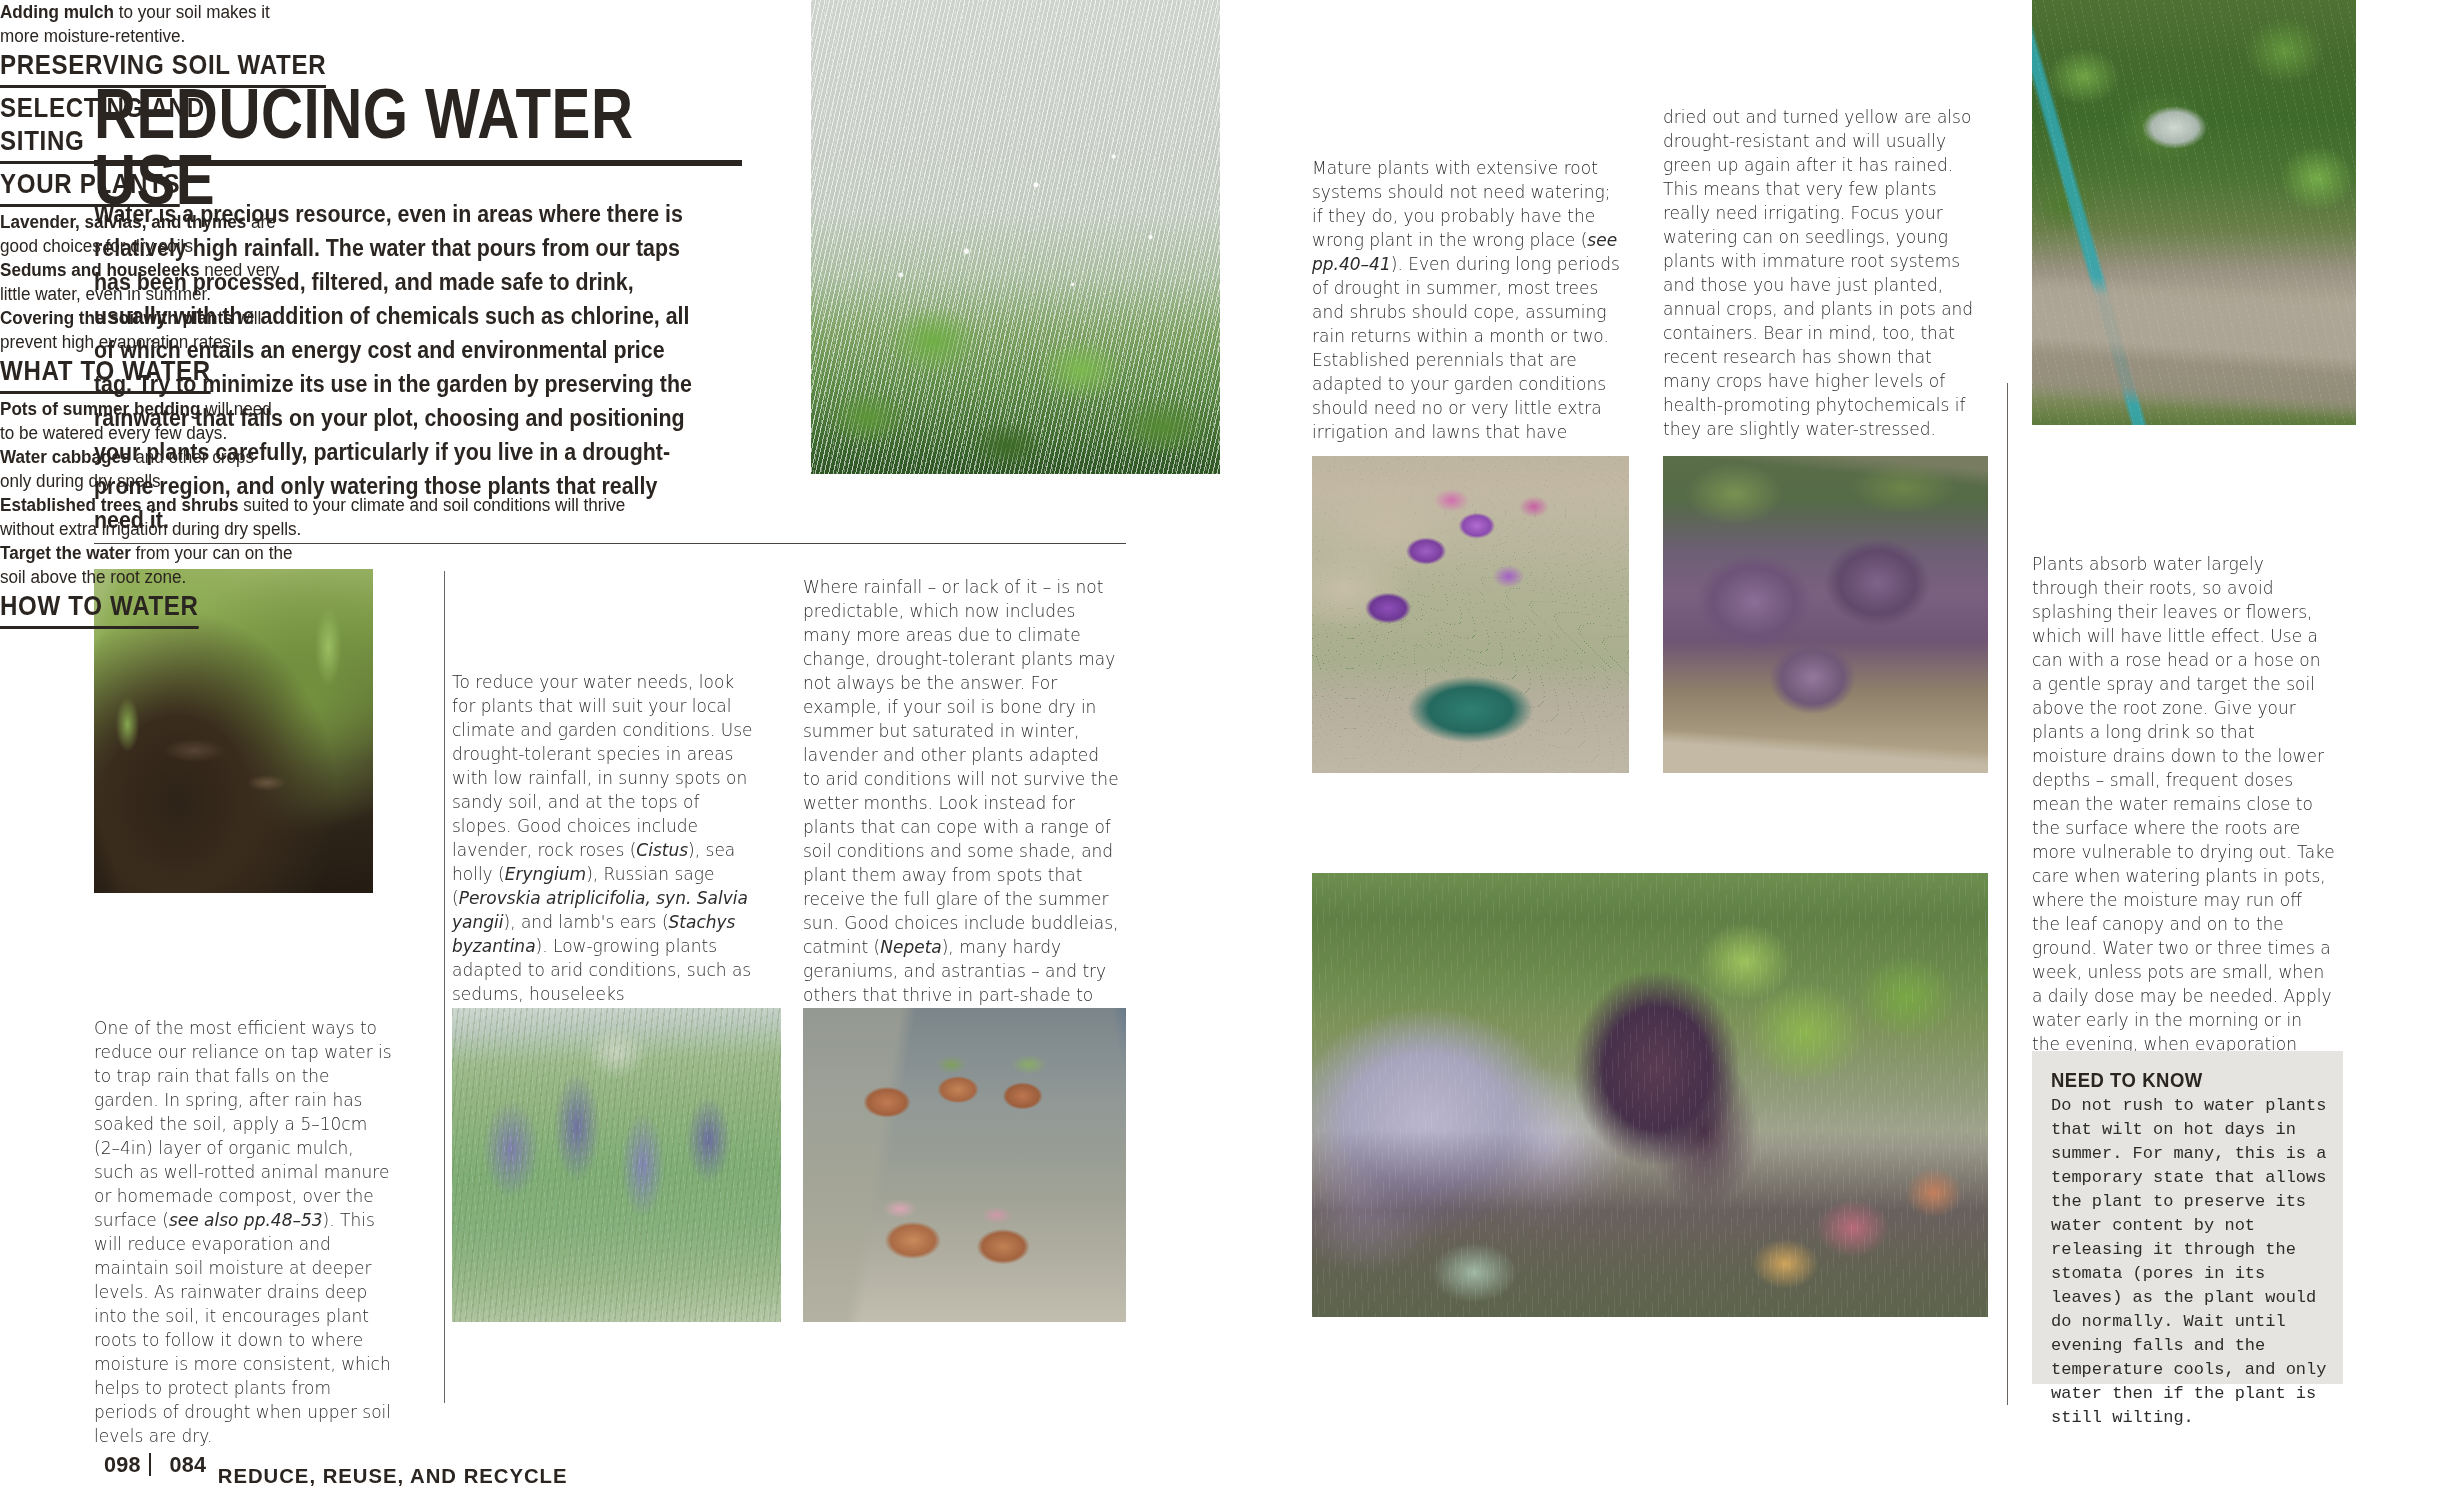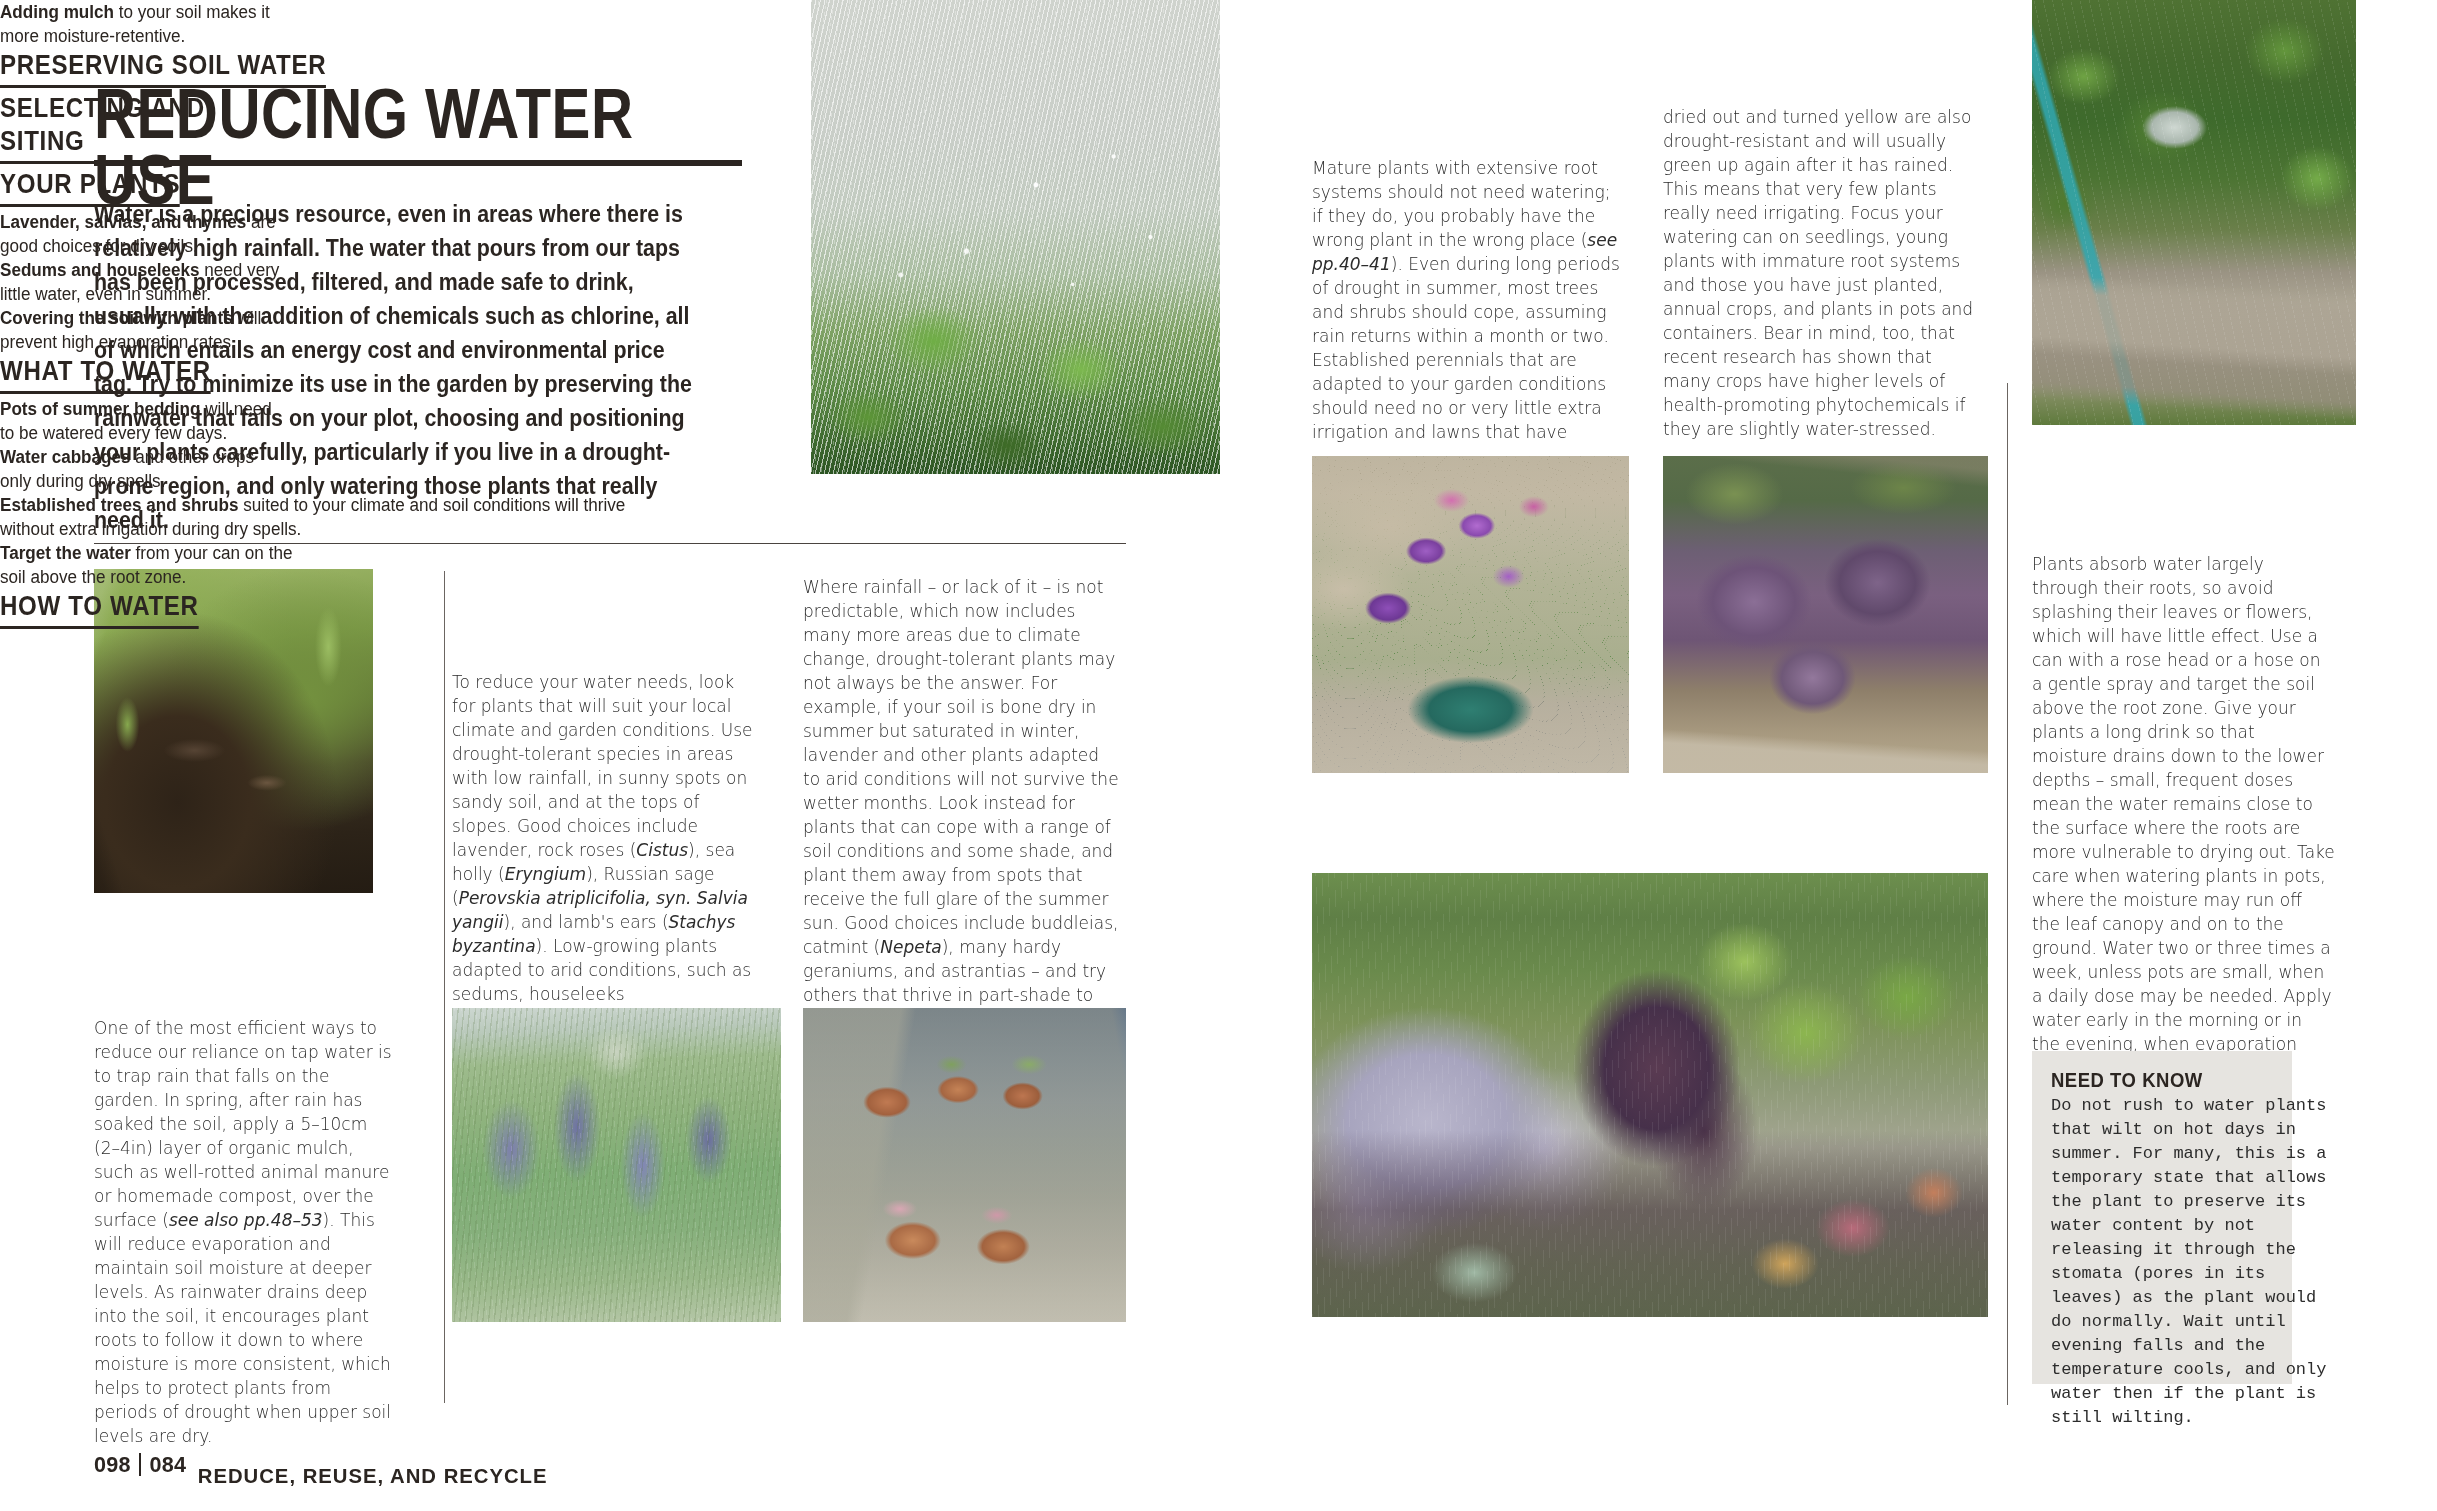--- a/index.html
+++ b/index.html
@@ -127,21 +127,21 @@
   
   .footer {
     position: absolute;
     left: 94px; top: 1441px;
     display: flex;
     align-items: center;
     font-family: "Liberation Sans Narrow", "Liberation Sans", sans-serif;
     font-stretch: condensed;
     color: #2b2521;
   }
-  .folio { font-weight: 700; font-size: 21.6px; letter-spacing: 0.3px; }
+  .folio { font-weight: 700; font-size: 21.6px; letter-spacing: 0.3px; margin-left: 10px; }
   .folio-bar { width: 1.9px; height: 23px; background: #2b2521; margin: 0 8.3px; }
   .folio-label { font-weight: 700; font-size: 20.3px; letter-spacing: 1px; margin-left: 11.4px; margin-top: 24px; }
 </style>
 </head>
 <body>
 
 <div class="spread">
 
   <h1 class="page-title">REDUCING WATER USE</h1>
   <div class="title-rule"></div>
@@ -363,19 +363,19 @@
   <div class="caption" style="left:2032px; top:438px; width:311px;">
     <b>Target the water</b><span> from your can on the soil above the root zone.</span>
   </div>
 
   <div class="sec-head" style="left:2032px; top:502px; width:317px;">
     <span class="ul-line">HOW TO WATER</span>
   </div>
 
   <p class="body-text" style="position:absolute; left:2032px; top:552px; width:303px;">Plants absorb water largely through their roots, so avoid splashing their leaves or flowers, which will have little effect. Use a can with a rose head or a hose on a gentle spray and target the soil above the root zone. Give your plants a long drink so that moisture drains down to the lower depths – small, frequent doses mean the water remains close to the surface where the roots are more vulnerable to drying out. Take care when watering plants in pots, where the moisture may run off the leaf canopy and on to the ground. Water two or three times a week, unless pots are small, when a daily dose may be needed. Apply water early in the morning or in the evening, when evaporation rates are at their lowest.</p>
 
-  <div class="ntk" style="left:2032px; top:1051px; width:260px; height:333px;">
+  <div class="ntk" style="left:2032px; top:1051px; width:311px; height:333px;">
     <div class="ntk-head">NEED TO KNOW</div>
     <p class="body-text" style="width:279px;font-family:Liberation Mono, monospace;">Do not rush to water plants that wilt on hot days in summer. For many, this is a temporary state that allows the plant to preserve its water content by not releasing it through the stomata (pores in its leaves) as the plant would do normally. Wait until evening falls and the temperature cools, and only water then if the plant is still wilting.</p>
   </div>
 
 </div>
 
 
 </body></html>

